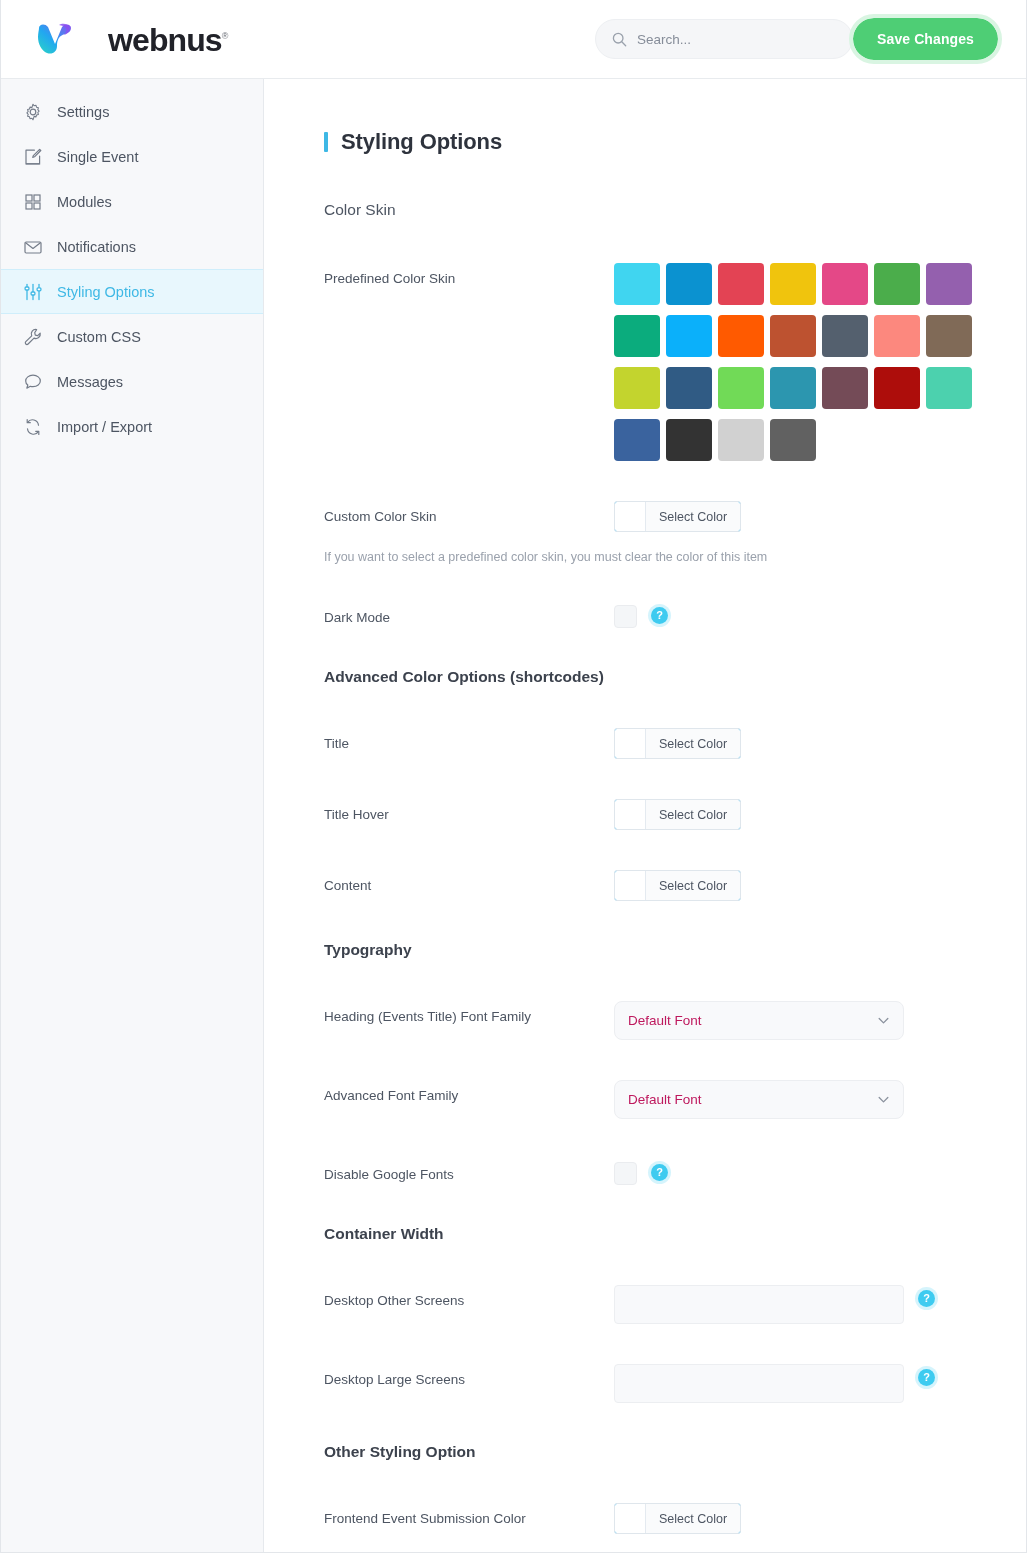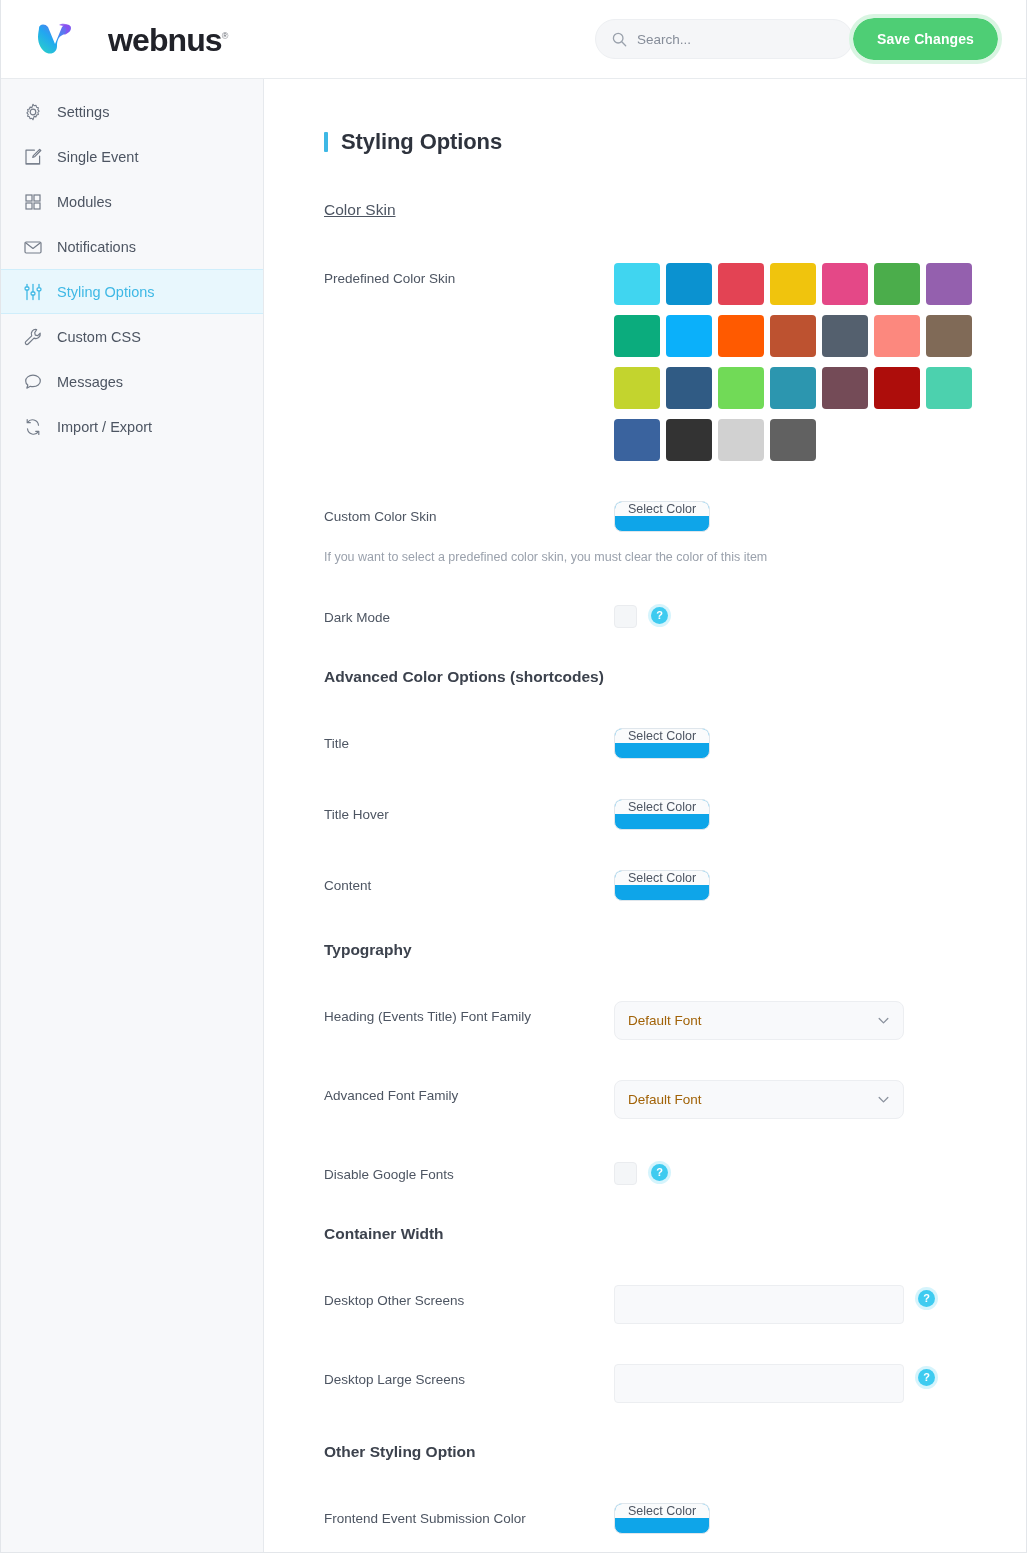--- a/index.html
+++ b/index.html
@@ -143,21 +143,21 @@
     border-radius: 1px;
     display: block;
   }
 
   .section-head {
     font-size: 15.5px;
     font-weight: 700;
     color: #3c424d;
     margin: 0 0 44px 0;
   }
-  .section-head.plain { font-weight: 400; color: #4d5562; text-decoration: underline; }
+  .section-head.plain { font-weight: 400; color: #4d5562; }
 
   .field-row {
     display: flex;
     align-items: flex-start;
     margin-bottom: 40px;
   }
   .field-label {
     width: 290px;
     flex: 0 0 290px;
     font-size: 13.5px;
@@ -182,25 +182,24 @@
     border-radius: 4px;
     cursor: pointer;
     display: block;
   }
 
   
   .color-picker {
     display: inline-flex;
     height: 31px;
     border: 1px solid #dfe6ec;
-    border-radius: 8px;
+    border-radius: 3px;
     overflow: hidden;
     background: #0ea5e9;
     cursor: pointer;
-    flex-direction: column;
   }
   .color-picker .swatch-prev {
     width: 31px;
     background: #ffffff;
     border-right: 1px solid #e4eaf0;
   }
   .color-picker .picker-label {
     padding: 0 13px;
     display: flex;
     align-items: center;
@@ -248,21 +247,21 @@
   .select-box {
     width: 290px;
     height: 39px;
     background: #f8f9fb;
     border: 1px solid #eceef1;
     border-radius: 8px;
     display: flex;
     align-items: center;
     padding: 0 13px;
     font-size: 13.5px;
-    color: #a16207;
+    color: #be185d;
     cursor: pointer;
     position: relative;
   }
   .select-box .chev {
     margin-left: auto;
     width: 13px;
     height: 13px;
     display: block;
   }
 

